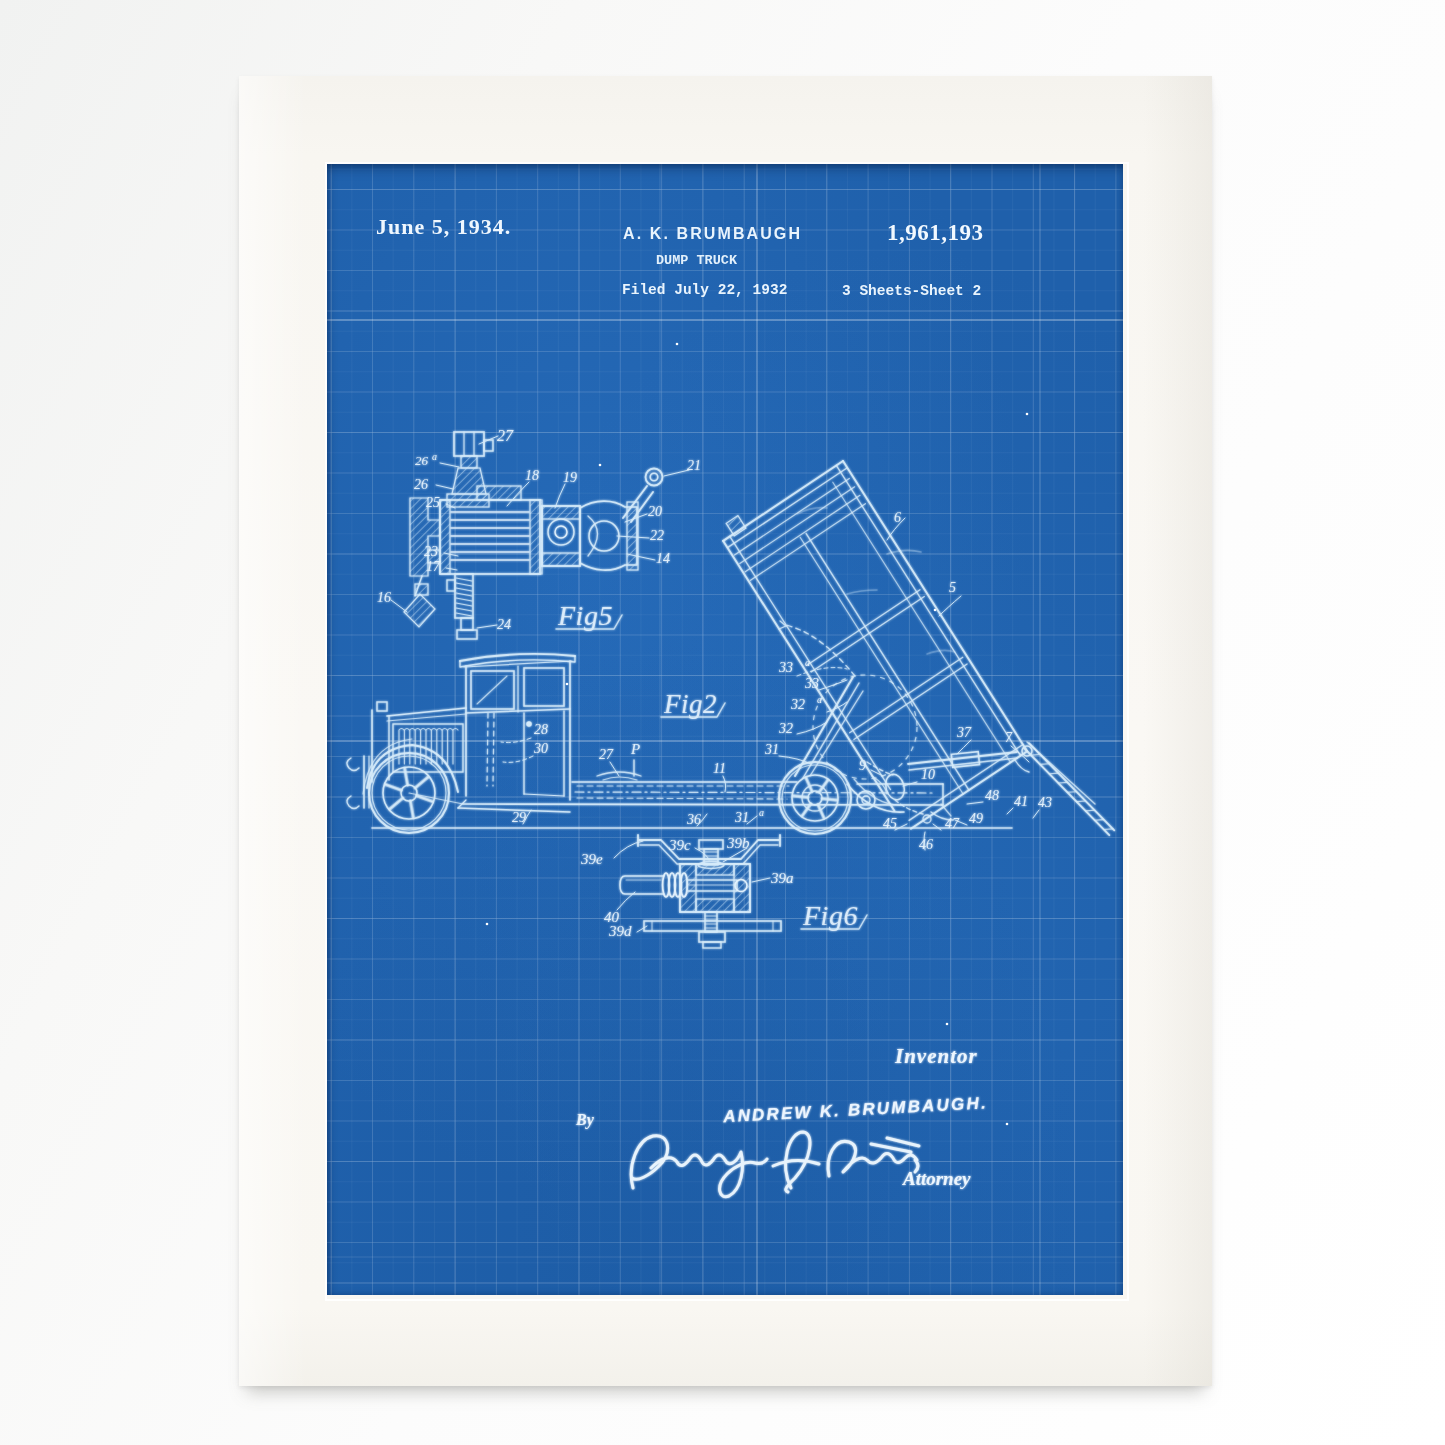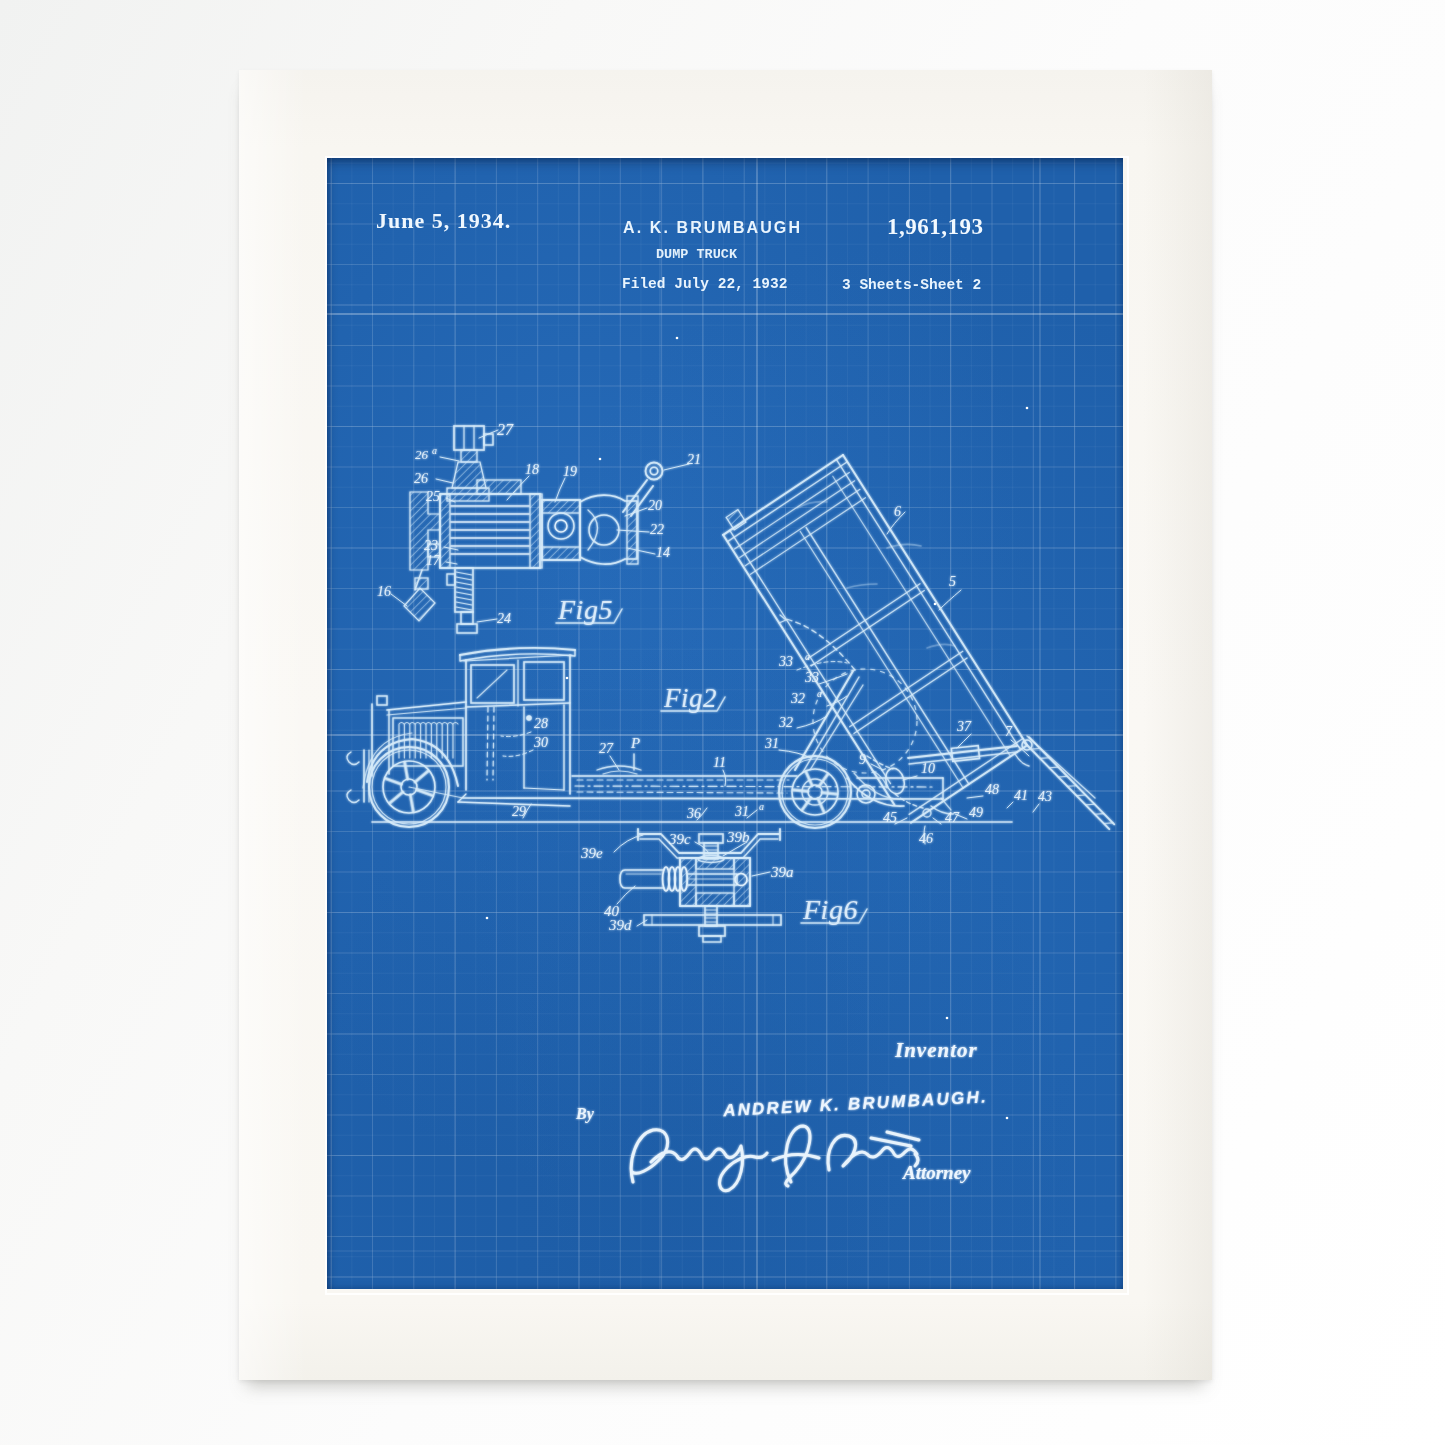--- a/index.html
+++ b/index.html
@@ -1,17 +1,17 @@
 <!DOCTYPE html>
 <html><head><meta charset="utf-8">
 <style>
   html,body{margin:0;padding:0;width:1445px;height:1445px;overflow:hidden;}
   body{background:linear-gradient(118deg, #f1f2f1 0%, #f8f8f7 26%, #fcfcfc 52%, #ffffff 100%);
        font-family:"Liberation Sans", sans-serif;position:relative;}
-  .frame{position:absolute;left:239px;top:70px;width:973px;height:1310px;
+  .frame{position:absolute;left:239px;top:76px;width:973px;height:1310px;
        background:linear-gradient(180deg,#f5f3ee 0%,#f8f6f1 6%,#faf8f4 50%,#f9f7f2 94%,#f3f1eb 100%);
        box-shadow:0 14px 16px -8px rgba(110,108,100,0.35), 0 2px 4px rgba(90,90,85,0.10);}
   .frame::before{content:"";position:absolute;inset:0;
        background:linear-gradient(90deg, rgba(255,255,255,0.55) 0%, rgba(255,255,255,0) 7%, rgba(255,255,255,0) 93%, rgba(210,206,196,0.25) 100%);}
   .open{position:absolute;left:88px;top:88px;width:796px;height:1131px;background:#1f60ab;overflow:hidden;}
   .shade{position:absolute;inset:0;pointer-events:none;z-index:5;
        box-shadow:inset 0 10px 12px -7px rgba(5,25,60,0.55),
                   inset 7px 0 9px -6px rgba(5,25,60,0.42),
                   inset -5px 0 8px -6px rgba(5,25,60,0.34),
                   inset 0 -5px 8px -6px rgba(5,25,60,0.28);}

